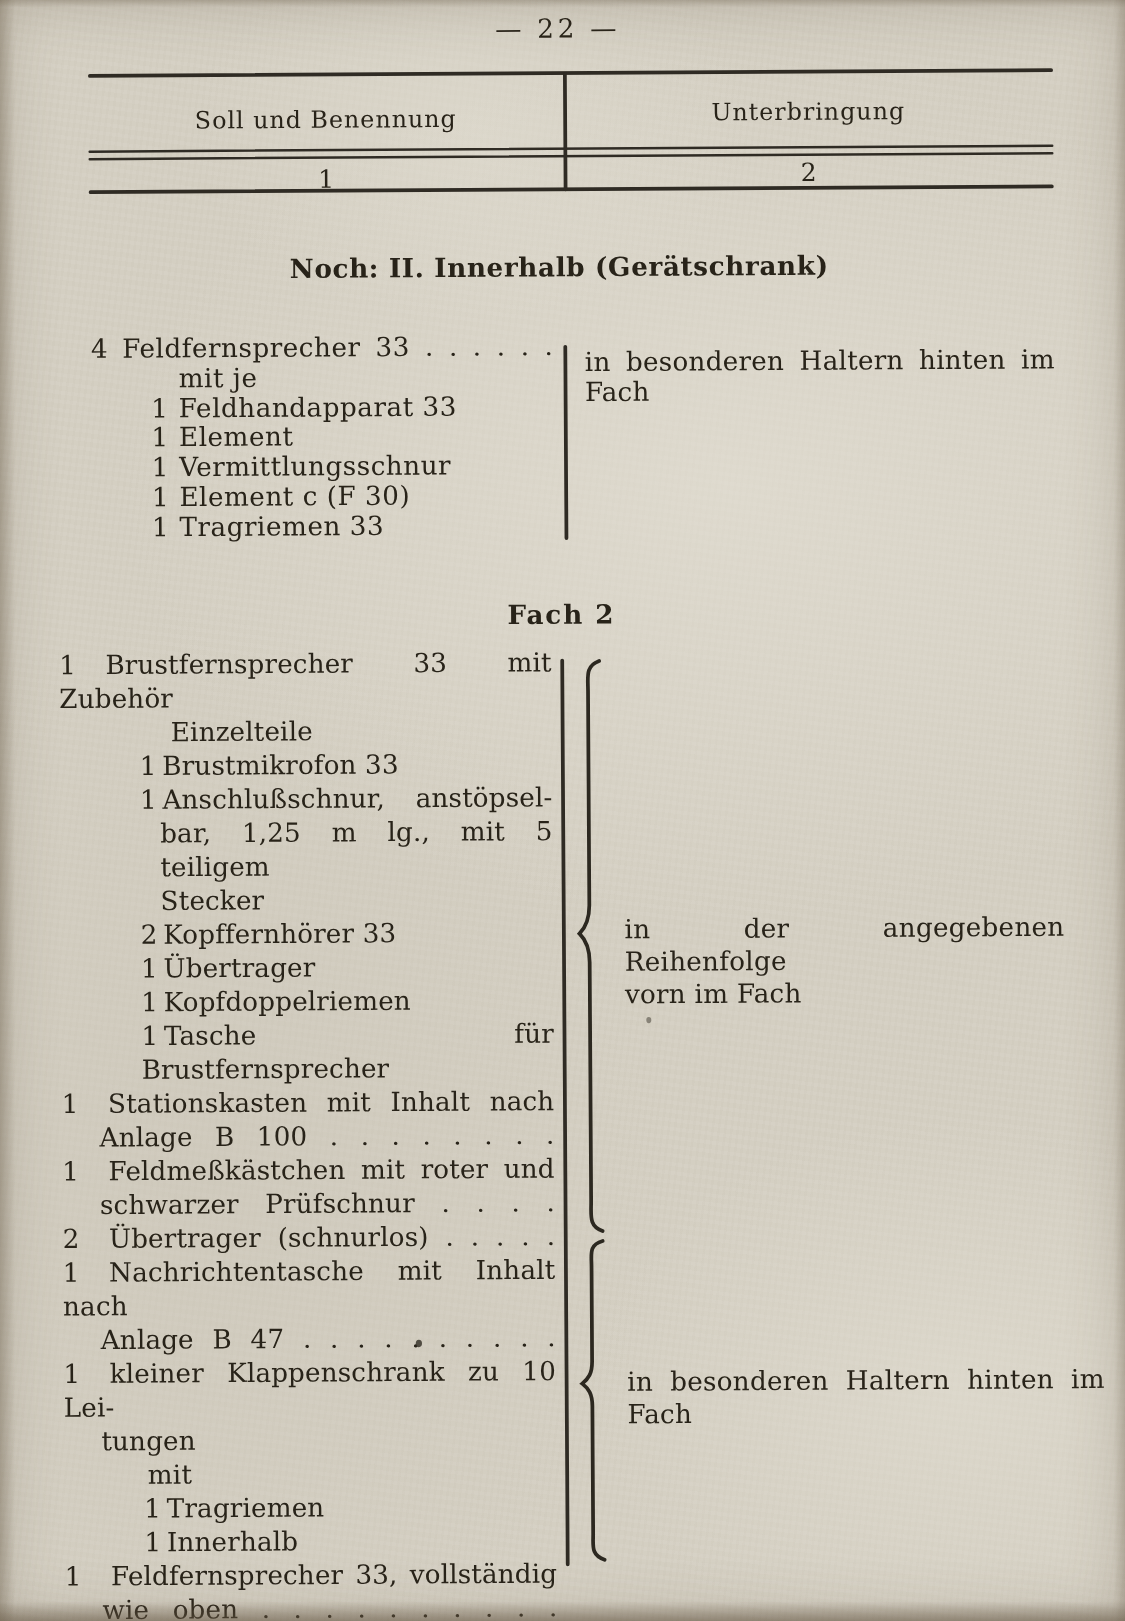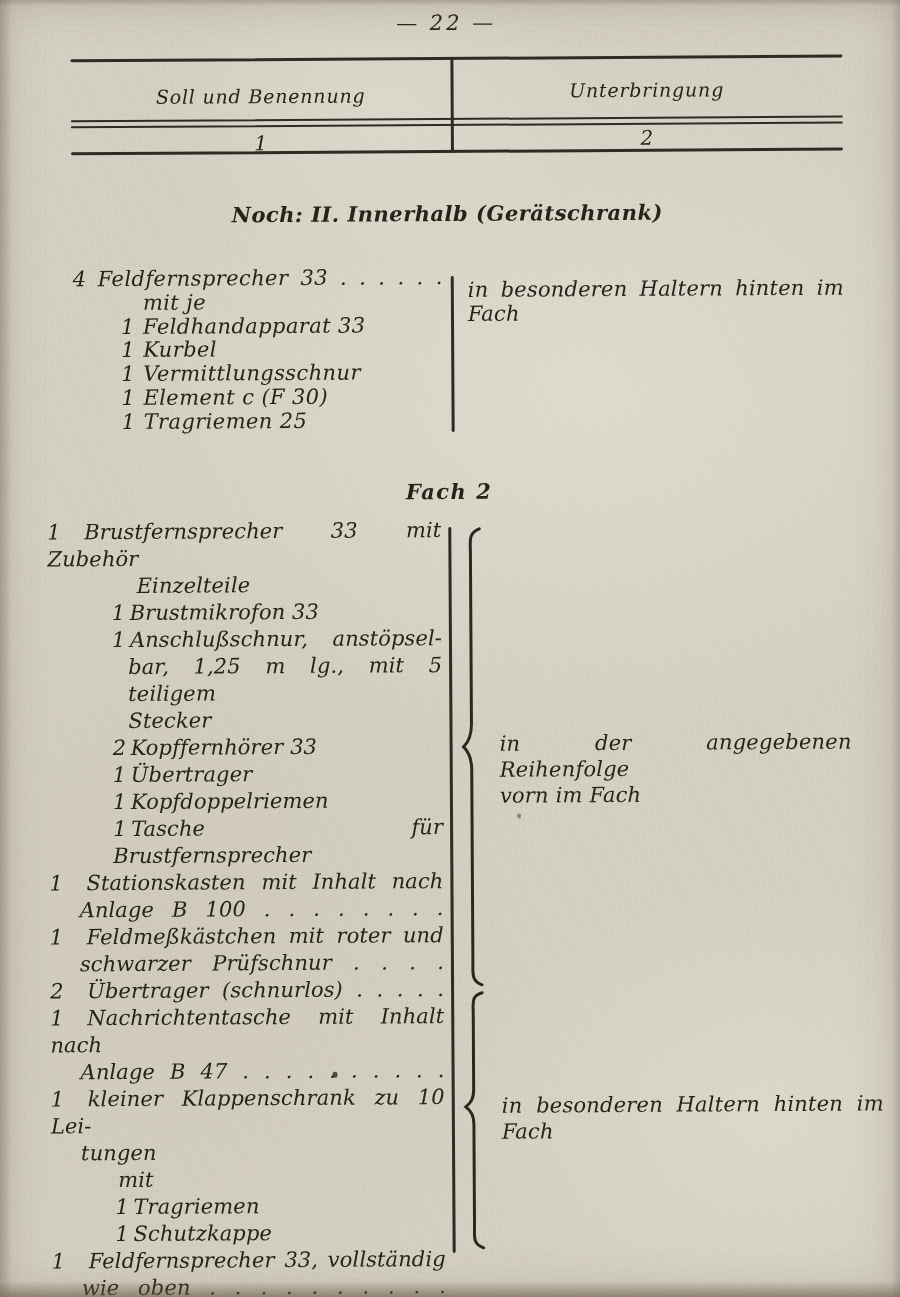--- a/index.html
+++ b/index.html
@@ -7,21 +7,20 @@
     position:relative;width:900px;height:1297px;overflow:hidden;
     font-family:"DejaVu Serif", serif;color:#282319;
     background-color:#d4cfc2;
     background-image:
       radial-gradient(ellipse 700px 500px at 65% 30%, rgba(231,227,216,0.55), transparent 70%),
       radial-gradient(ellipse 520px 620px at 18% 72%, rgba(201,195,181,0.45), transparent 72%),
       radial-gradient(ellipse 420px 320px at 85% 86%, rgba(228,224,212,0.5), transparent 70%),
       radial-gradient(ellipse 320px 220px at 42% 8%, rgba(224,220,208,0.6), transparent 70%),
       repeating-linear-gradient(97deg, rgba(158,148,128,0.045) 0 2px, rgba(0,0,0,0) 2px 5px),
       repeating-linear-gradient(7deg, rgba(255,255,255,0.05) 0 3px, rgba(0,0,0,0) 3px 7px);
-    font-style: italic;
   }
   .content{position:absolute;left:0;top:0;right:0;bottom:0;transform:rotate(-0.35deg);}
   .abs{position:absolute;}
   .page-number{left:0;right:0;top:11px;font-size:21px;letter-spacing:3px;text-align:center;}
   
   .rule{position:absolute;background:#2f2b24;border-radius:2px;}
   .rule-a{left:74px;top:57px;width:772px;height:3px;}
   .rule-b1{left:74px;top:118px;width:772px;height:2px;}
   .rule-b2{left:74px;top:124px;width:772px;height:2px;}
   .rule-c{left:74px;top:150px;width:772px;height:3px;}
@@ -102,30 +101,30 @@
         <div class="row main">
           <div class="ln first stretch"><span class="num">4</span><span>Feldfernsprecher 33 . . . . . .</span></div>
         </div>
         <div class="row mitje">
           <div class="ln first">mit je</div>
         </div>
         <div class="row sub">
           <div class="ln first"><span class="num">1</span><span>Feldhandapparat 33</span></div>
         </div>
         <div class="row sub">
-          <div class="ln first"><span class="num">1</span><span>Kurbel</span></div>
+          <div class="ln first"><span class="num">1</span><span>Element</span></div>
         </div>
         <div class="row sub">
           <div class="ln first"><span class="num">1</span><span>Vermittlungsschnur</span></div>
         </div>
         <div class="row sub">
           <div class="ln first"><span class="num">1</span><span>Element c (F 30)</span></div>
         </div>
         <div class="row sub">
-          <div class="ln first"><span class="num">1</span><span>Tragriemen 25</span></div>
+          <div class="ln first"><span class="num">1</span><span>Tragriemen 33</span></div>
         </div>
       </div>
     <div class="note upper-note">
       <div class="nline stretch">in besonderen Haltern hinten im Fach</div>
     </div>
 
     <div class="abs fach-heading">Fach 2</div>
 
     <div class="rule vline-fach2"></div>
 
@@ -182,21 +181,21 @@
           <div class="ln first stretch"><span class="num">1</span><span>kleiner Klappenschrank zu 10 Lei-</span></div>
           <div class="ln cont">tungen</div>
         </div>
         <div class="row mitline">
           <div class="ln first">mit</div>
         </div>
         <div class="row sub">
           <div class="ln first"><span class="num">1</span><span>Tragriemen</span></div>
         </div>
         <div class="row sub">
-          <div class="ln first"><span class="num">1</span><span>Schutzkappe</span></div>
+          <div class="ln first"><span class="num">1</span><span>Innerhalb</span></div>
         </div>
         <div class="row main">
           <div class="ln first stretch"><span class="num">1</span><span>Feldfernsprecher 33, vollständig</span></div>
           <div class="ln cont stretch">wie oben . . . . . . . . . .</div>
         </div>
       </div>
 
     <div class="note note1">
       <div class="nline stretch">in der angegebenen Reihenfolge</div>
       <div class="nline">vorn im Fach</div>

